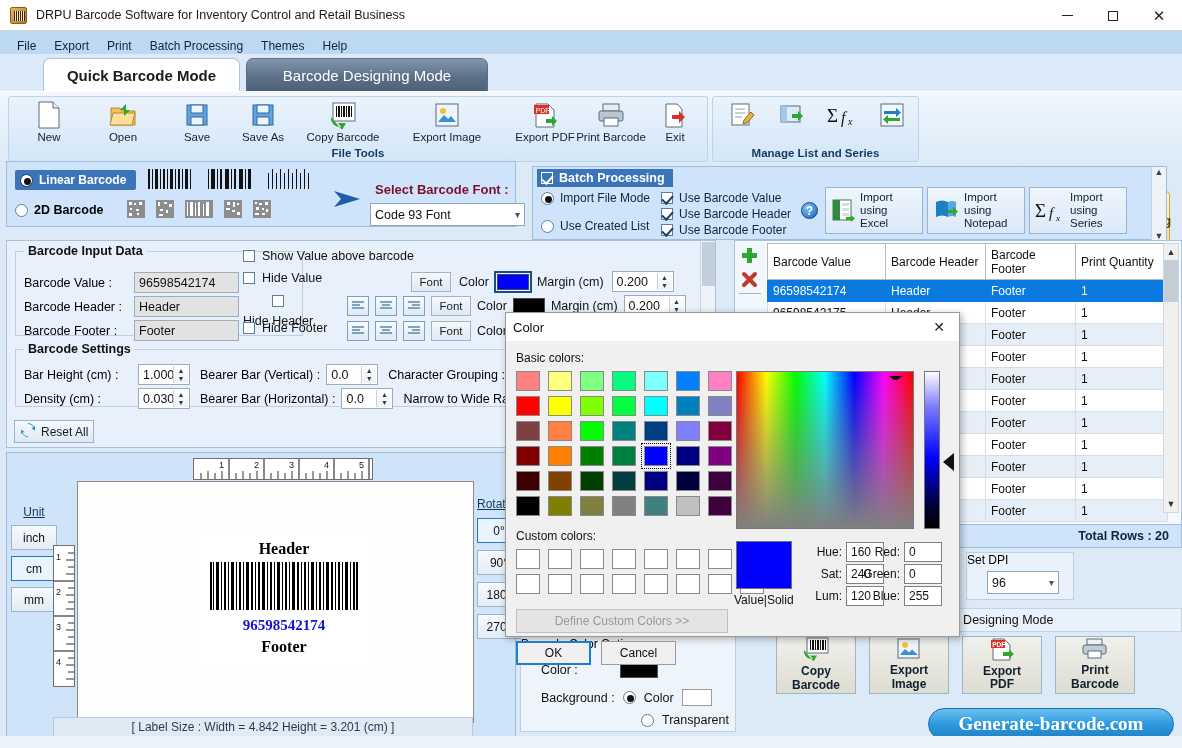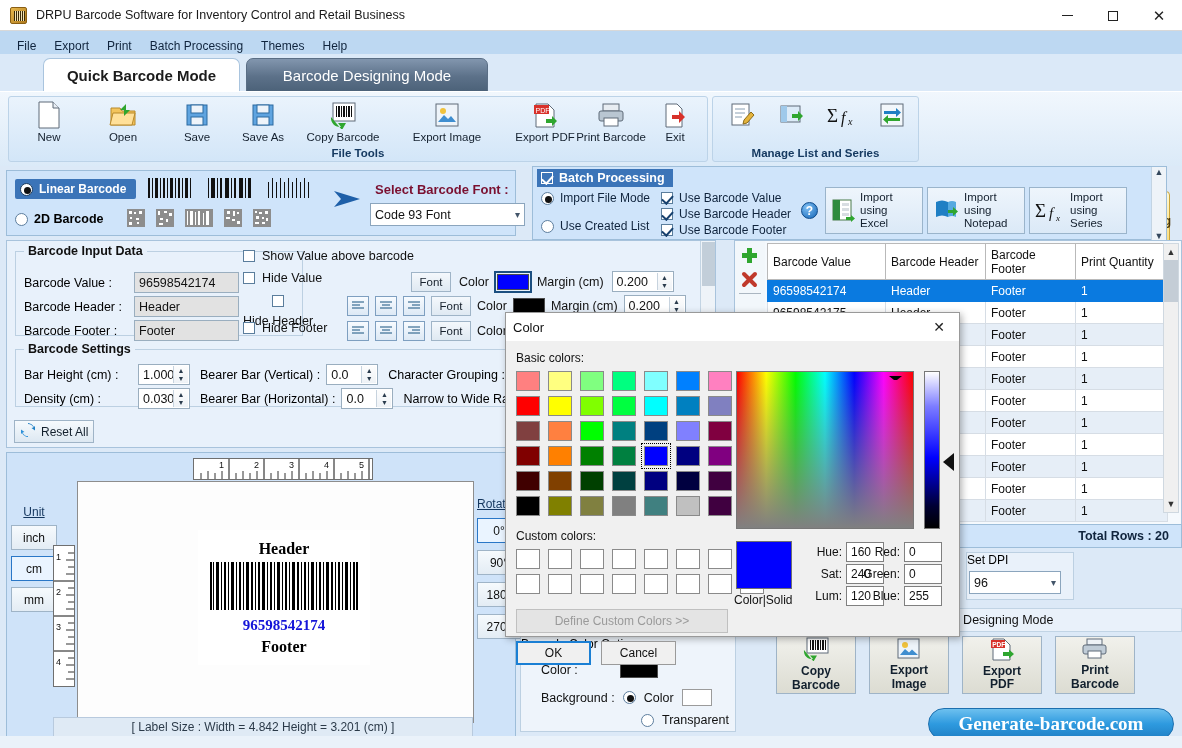--- a/index.html
+++ b/index.html
@@ -94,21 +94,21 @@
     background:linear-gradient(180deg,#fff9d8 0%,#ffe9a0 48%,#f8d978 100%);
     border:1px solid #caa43a; border-radius:4px;
     display:flex; align-items:center; padding:0 6px; gap:5px;
   }
   .switch-box .stxt {
     font-size:12px; font-weight:bold; color:#4a3504; line-height:1.18;
   }
 
   
   .typebar {
-    position:absolute; left:6px; top:170px; width:510px; height:66px;
+    position:absolute; left:6px; top:161px; width:510px; height:66px;
     background:#cfe4fa; border:1px solid #9dbdd9;
   }
   .tline { position:absolute; left:8px; height:26px; display:flex; align-items:center; }
   .radiolbl { display:flex; align-items:center; gap:6px; font-weight:bold; font-size:12.5px; }
   .radio { width:13px; height:13px; border-radius:50%; border:1px solid #5d7e9e; background:#fff; position:relative; flex:none; }
   .radio.on:after { content:""; position:absolute; left:3px; top:3px; width:7px; height:7px; border-radius:50%; background:#111; }
   .sel-pill {
     background:#3b74b8; color:#fff; padding:3px 10px 3px 5px; border-radius:2px;
     display:flex; align-items:center; gap:6px; font-weight:bold;
   }
@@ -1318,21 +1318,21 @@
     </div>
     <span>Total Rows : 20</span>
   </div>
 
   <div class="help-right">
     <span class="help-q">?</span>
   </div>
 
   <div class="dpibox">
     <span class="gtitle">Set DPI</span>
-    <div class="combo" style="position:absolute; left:2px; top:18px; width:92px;gap:40px;">
+    <div class="combo" style="position:absolute; left:20px; top:18px; width:72px;gap:40px;">
       <span class="cv">96</span>
       <span class="chev">▾</span>
     </div>
   </div>
 
   <div class="advmode">
     <span>Advance Designing Mode</span>
   </div>
 
   <div class="bigbtn" style="left:776px;">
@@ -1476,21 +1476,21 @@
       <div class="dlg-ok">OK</div>
       <div class="dlg-cancel">Cancel</div>
 
       <div class="hue-field">
         <span class="hue-cursor"></span>
       </div>
       <div class="lum-bar"></div>
       <div class="lum-arrow"></div>
 
       <div class="solid-sw" id="solid-swatch" style="background: rgb(0, 0, 255);"></div>
-      <div class="solid-lbl">Color|Solid</div>
+      <div class="solid-lbl">Value|Solid</div>
 
       <div class="num-lbl" style="left:288px; top:204px; width:48px;">Hue:</div>
       <div class="num-box" style="left:340px; top:201px;">160</div>
       <div class="num-lbl" style="left:288px; top:226px; width:48px;">Sat:</div>
       <div class="num-box" style="left:340px; top:223px;">240</div>
       <div class="num-lbl" style="left:288px; top:248px; width:48px;">Lum:</div>
       <div class="num-box" style="left:340px; top:245px;">120</div>
 
       <div class="num-lbl" style="left:338px; top:204px; width:56px;">Red:</div>
       <div class="num-box" style="left:398px; top:201px;">0</div>

